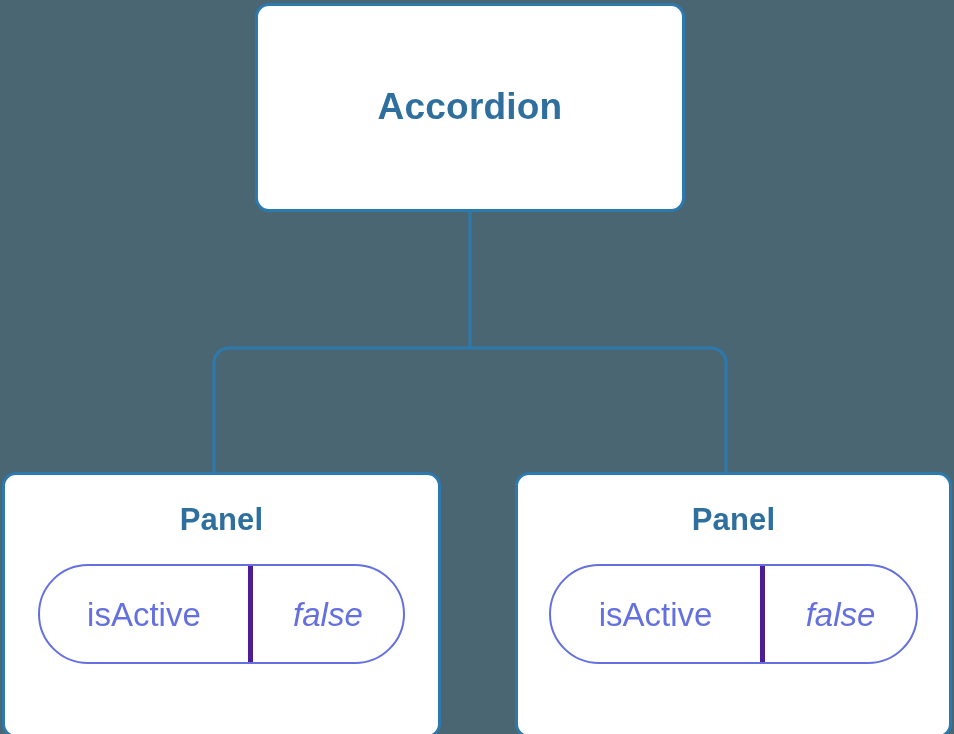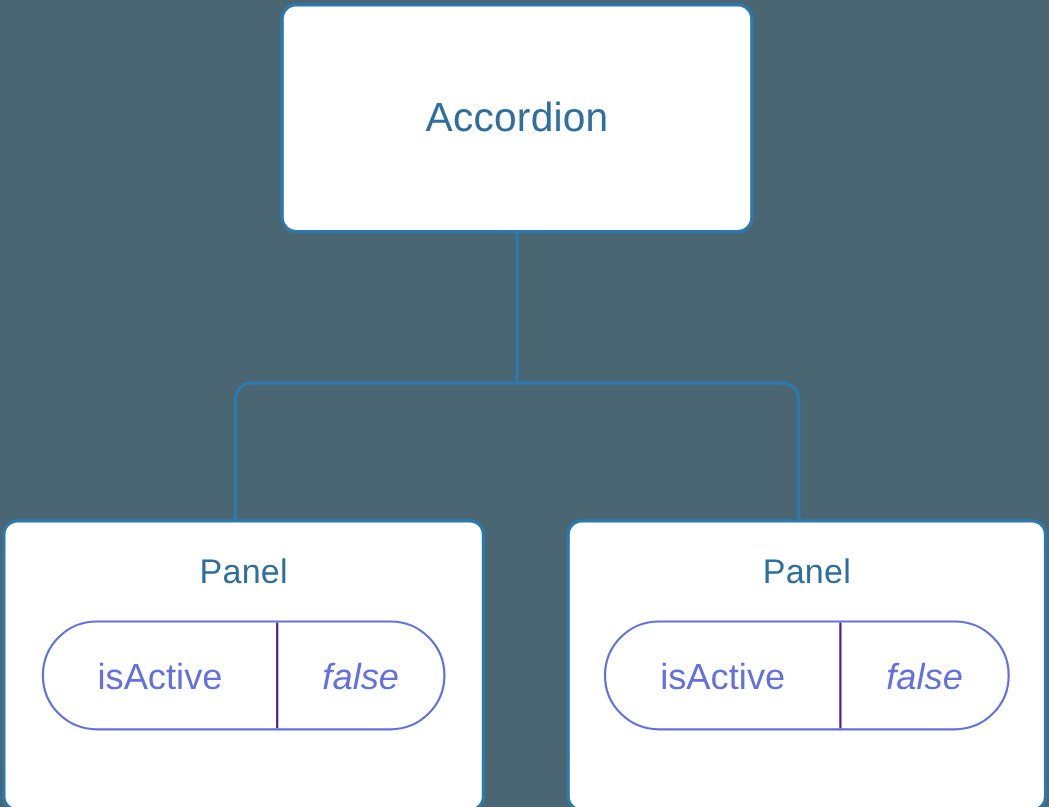--- a/index.html
+++ b/index.html
@@ -48,21 +48,21 @@
     top: 3px;
     width: 430px;
     height: 209px;
     justify-content: center;
   }
 
   .node-title {
     color: #2e6f9e;
     font-size: 37px;
     line-height: 1.1;
-    font-weight: 400;
+    font-weight: 700;
     letter-spacing: 0.2px;
     white-space: nowrap;
   }
 
   .node-child {
     top: 472px;
     height: 266px;
     padding-top: 28px;
   }
   .node-child .node-title {
@@ -95,21 +95,21 @@
     align-items: center;
     justify-content: center;
     color: #6470e0;
     font-size: 33px;
     line-height: 1;
     white-space: nowrap;
     box-sizing: border-box;
   }
   .prop-key {
     width: 214px;
-    border-right: 2px solid #4c1d95;
+    border-right: 5px solid #4c1d95;
   }
   .prop-value {
     width: 151px;
     font-style: italic;
   }
   #panel-left .prop-pill { width: 367px; }
   #panel-right .prop-pill { width: 369px; }
 </style>
 </head>
 <body>

